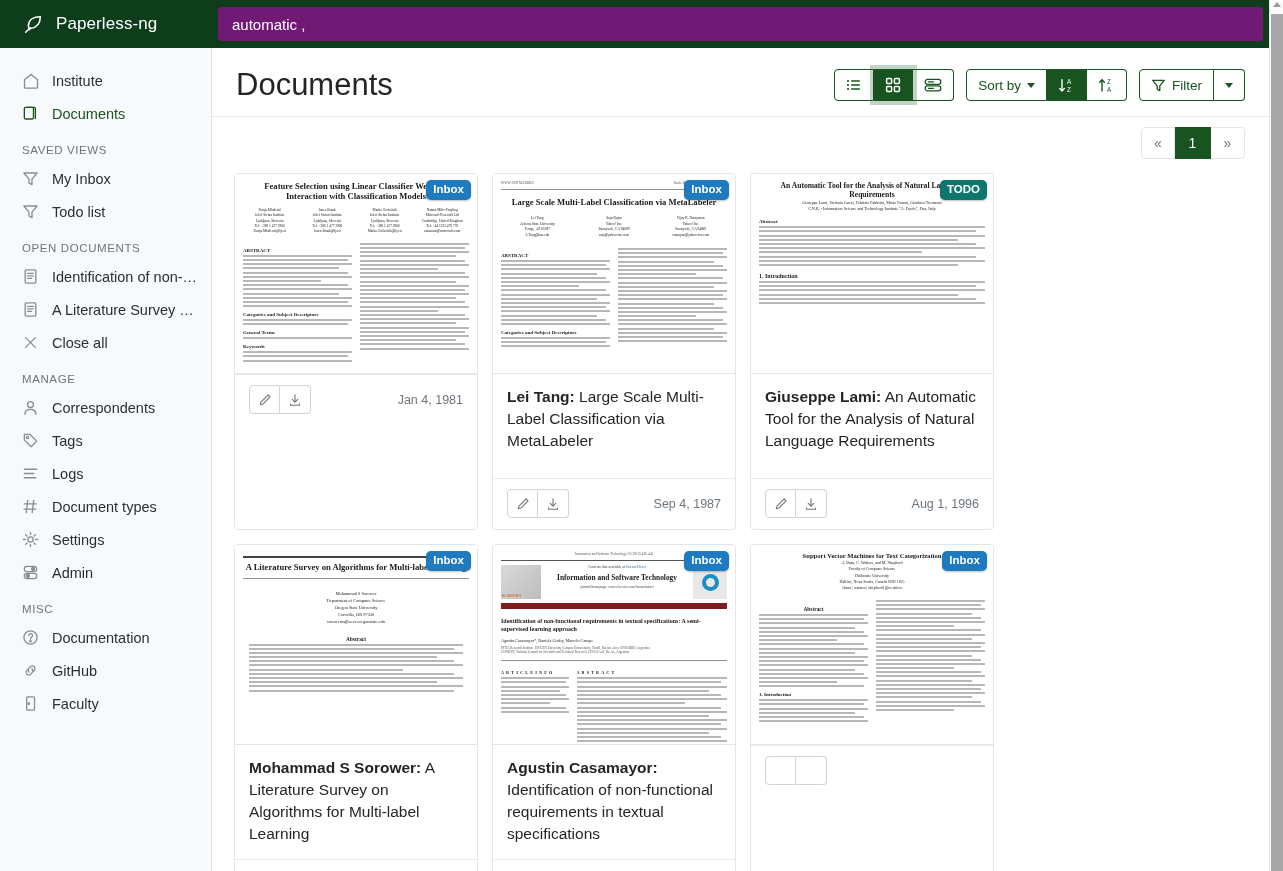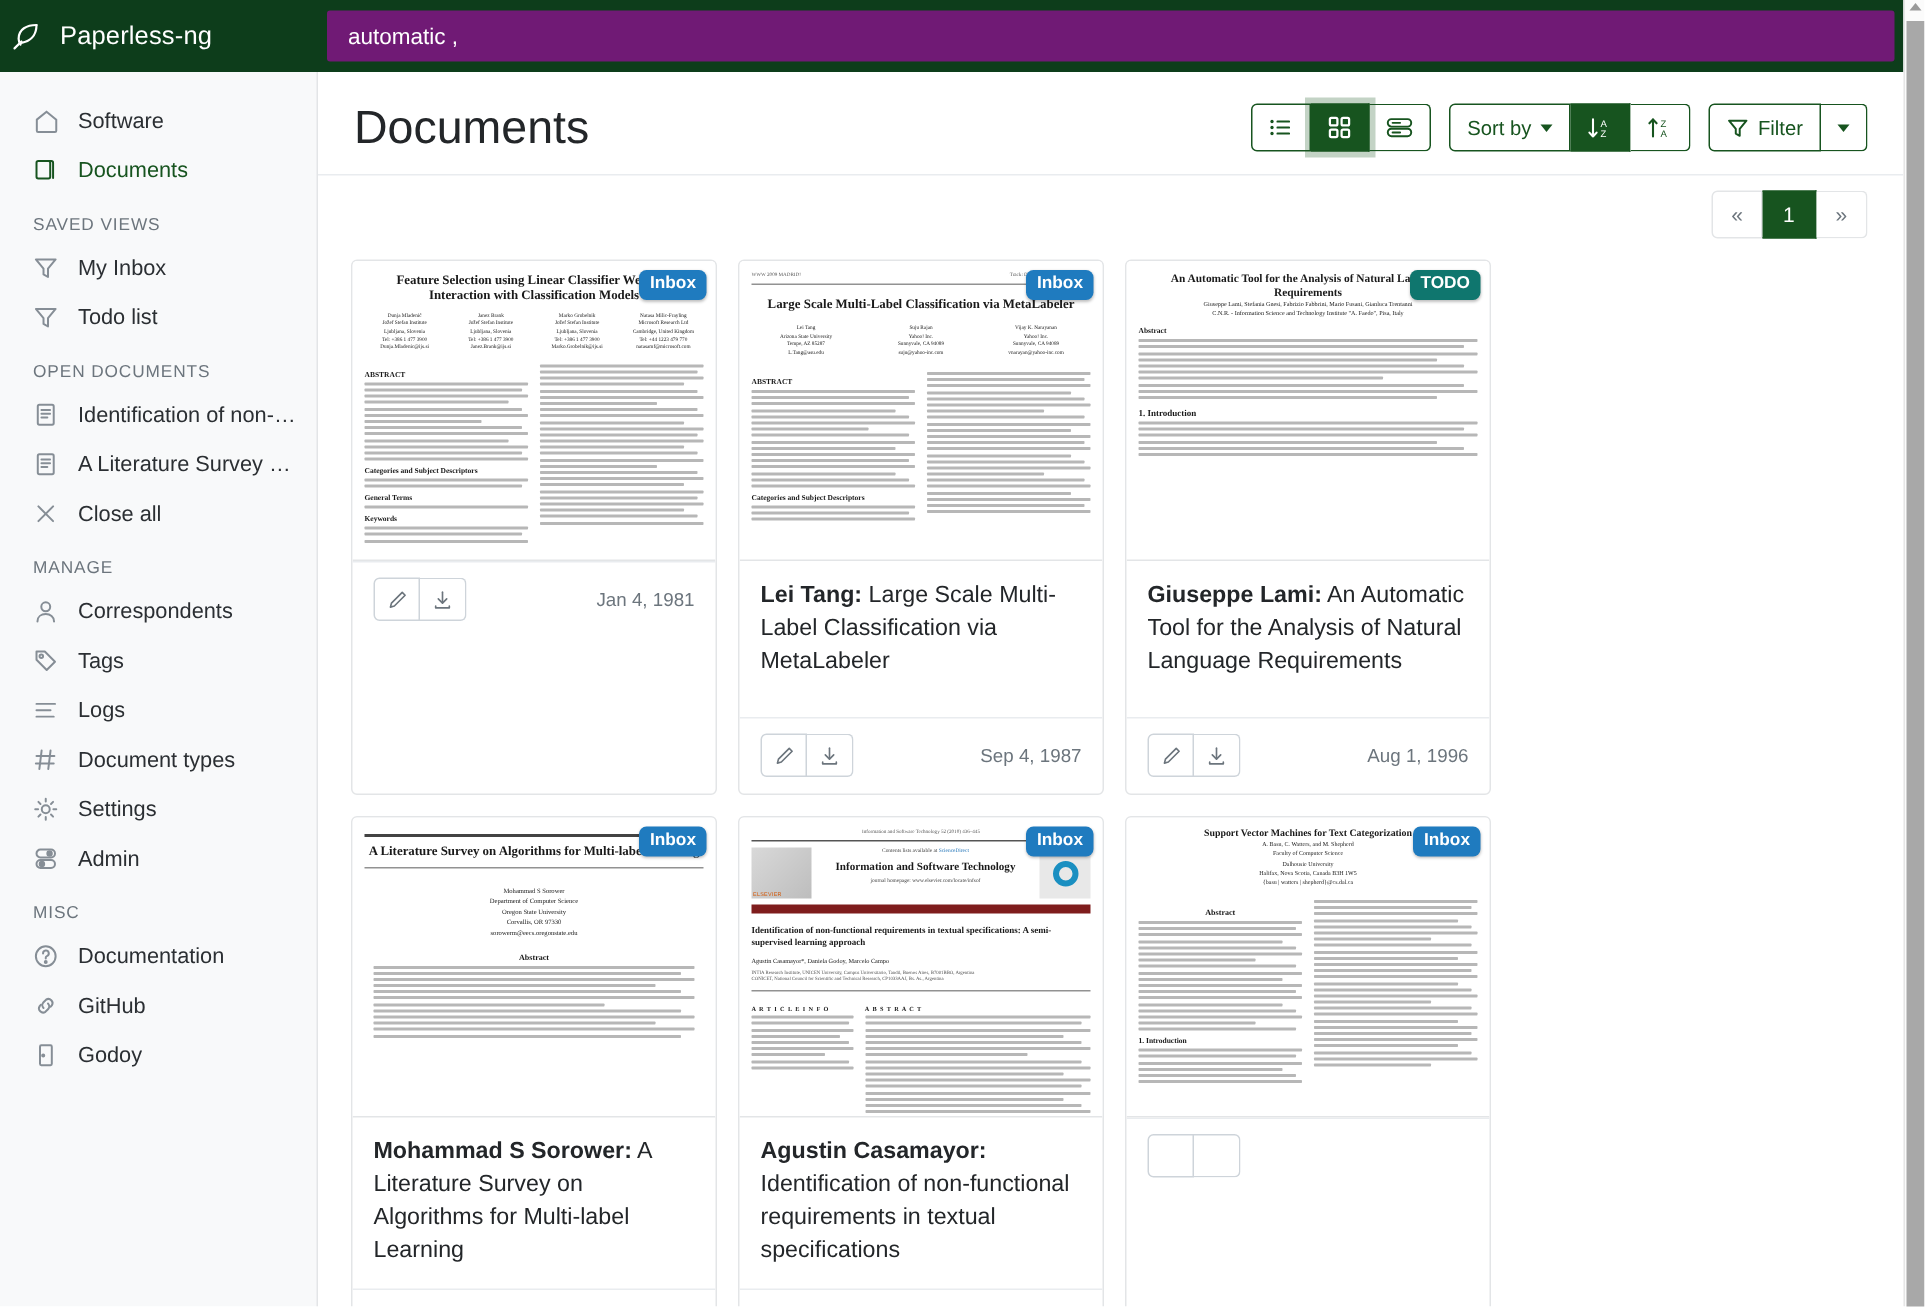--- a/index.html
+++ b/index.html
@@ -8,21 +8,21 @@
     width: 1283px; height: 871px;
     overflow: hidden;
     font-family: "Liberation Sans", sans-serif;
     background: #ffffff;
     color: #212529;
   }
   .app { position: relative; width: 1283px; height: 871px; overflow: hidden; }
 
   
   .topbar { position: absolute; top: 0; left: 0; width: 1269px; height: 48px; display: flex; align-items: stretch; z-index: 30; }
-  .brand { width: 212px; background: #0d3d1b; display: flex; align-items: center; gap: 12px; padding-left: 6px; flex: none; }
+  .brand { width: 212px; background: #0d3d1b; display: flex; align-items: center; gap: 12px; padding-left: 22px; flex: none; }
   .brand-logo { width: 22px; height: 22px; flex: none; display: block; }
   .brand-name { color: #ffffff; font-size: 17px; letter-spacing: .1px; }
   .searchwrap { flex: 1; background: #0d3d1b; display: flex; align-items: center; padding: 5px 6px 5px 6px; }
   .searchbox { flex: 1; height: 34px; background: #701a75; border: none; outline: none; border-radius: 2px;
                color: #ffffff; font-size: 15px; padding: 0 14px; font-family: "Liberation Sans", sans-serif; }
   .searchbox::placeholder { color: #cfe0d4; }
 
   
   .sidebar { position: absolute; top: 48px; left: 0; width: 212px; height: 823px; background: #f8f9fa;
              border-right: 1px solid #e3e5e7; padding-top: 16px; overflow: hidden; }
@@ -134,21 +134,21 @@
       <input class="searchbox" type="text" value="automatic ," placeholder="Search documents" style="">
     </div>
   </div>
 
   <div class="sidebar">
     <div id="sidebar-slot">
         <div class="nav-item">
           <svg class="ico" viewBox="0 0 16 16" fill="none" stroke="currentColor" stroke-width="1.25" stroke-linecap="round">
             <path d="M2.4 7.3L8.5 2.3l6.1 5v7a.8.8 0 0 1-.8.8H3.2a.8.8 0 0 1-.8-.8z"></path>
           </svg>
-          <span class="nav-label">Software</span>
+          <span class="nav-label">Institute</span>
         </div>
         <div class="nav-item active">
           <svg class="ico" viewBox="0 0 16 16" fill="none" stroke="currentColor" stroke-width="1.25" stroke-linecap="round">
             <rect x="2.2" y="2.2" width="8.6" height="11" rx="1.1"></rect>
             <path d="M5 2.2h6.5a1.1 1.1 0 0 1 1.1 1.1v9.5"></path>
           </svg>
           <span class="nav-label">Documents</span>
         </div>
         <div class="nav-section-title">SAVED VIEWS</div>
         <div class="nav-item">
@@ -251,21 +251,21 @@
             <path d="M6.6 9.4a2.6 2.6 0 0 1 0-3.6l1.6-1.6a2.6 2.6 0 0 1 3.6 3.6l-.8.8"></path>
             <path d="M9.4 6.6a2.6 2.6 0 0 1 0 3.6l-1.6 1.6a2.6 2.6 0 0 1-3.6-3.6l.8-.8"></path>
           </svg>
           <span class="nav-label">GitHub</span>
         </div>
         <div class="nav-item">
           <svg class="ico" viewBox="0 0 16 16" fill="none" stroke="currentColor" stroke-width="1.25" stroke-linecap="round">
             <rect x="4.4" y="1.8" width="7.4" height="12.4" rx=".8"></rect>
             <circle cx="6.4" cy="8.2" r=".65" fill="currentColor"></circle>
           </svg>
-          <span class="nav-label">Godoy</span>
+          <span class="nav-label">Faculty</span>
         </div>
       </div>
   </div>
 
   <div class="main">
 
     <div class="page-head">
       <div class="page-title">Documents</div>
 
       <div class="toolbar">

